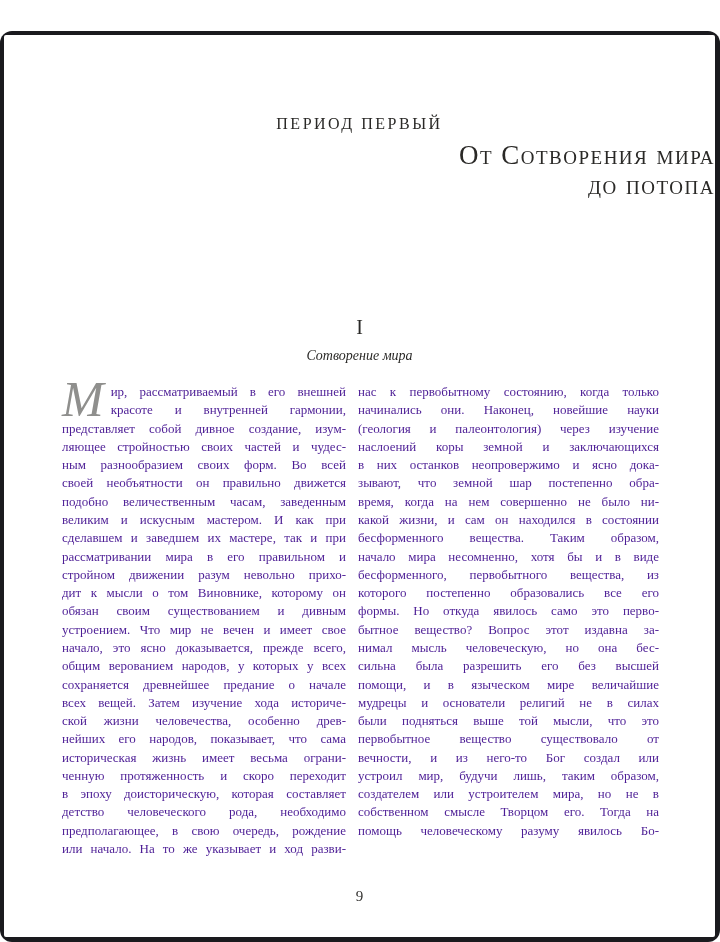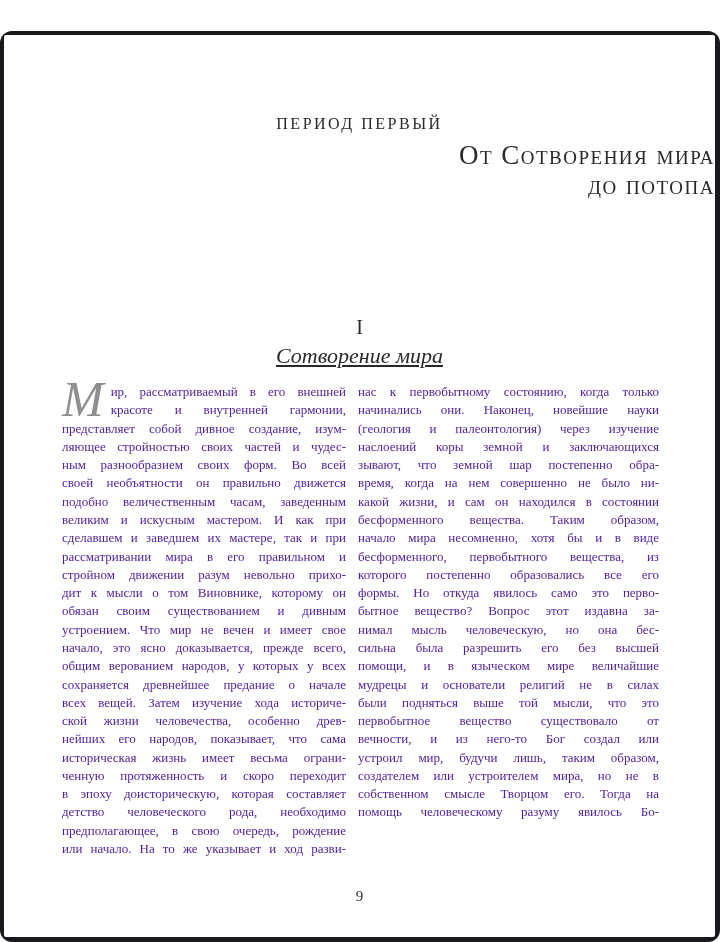--- a/index.html
+++ b/index.html
@@ -37,22 +37,22 @@
   }
   .chapter-block {
     position: absolute; top: 280px; left: 0; right: 0;
     text-align: center; color: #2a2927;
   }
   .chapter-number {
     font-size: 20px; line-height: 24px; color: #2a2927;
   }
   .chapter-title {
     margin-top: 4px;
-    font-size: 22px; line-height: 26px;
-    font-style: italic; color: #2a2927; text-decoration: underline;
+    font-size: 14px; line-height: 26px;
+    font-style: italic; color: #2a2927;
   }
   .columns {
     position: absolute; top: 348px; left: 58px;
     display: flex; gap: 12px;
   }
   .col-left  { width: 284px; }
   .col-right { width: 301px; }
   .body-line {
     font-size: 13px;
     line-height: 18.28px;
@@ -126,20 +126,21 @@
             <div class="body-line">предполагающее, в свою очередь, рождение</div>
             <div class="body-line">или начало. На то же указывает и ход разви-</div>
           </div>
       </div>
       <div class="col-right">
         <div>
             <div class="body-line">нас к первобытному состоянию, когда только</div>
             <div class="body-line">начинались они. Наконец, новейшие науки</div>
             <div class="body-line">(геология и палеонтология) через изучение</div>
             <div class="body-line">наслоений коры земной и заключающихся</div>
+            <div class="body-line">в них останков неопровержимо и ясно дока-</div>
             <div class="body-line">зывают, что земной шар постепенно обра-</div>
             <div class="body-line">время, когда на нем совершенно не было ни-</div>
             <div class="body-line">какой жизни, и сам он находился в состоянии</div>
             <div class="body-line">бесформенного вещества. Таким образом,</div>
             <div class="body-line">начало мира несомненно, хотя бы и в виде</div>
             <div class="body-line">бесформенного, первобытного вещества, из</div>
             <div class="body-line">которого постепенно образовались все его</div>
             <div class="body-line">формы. Но откуда явилось само это перво-</div>
             <div class="body-line">бытное вещество? Вопрос этот издавна за-</div>
             <div class="body-line">нимал мысль человеческую, но она бес-</div>

